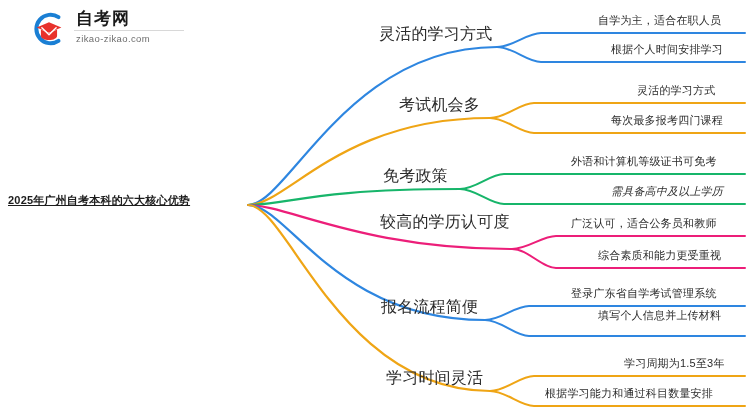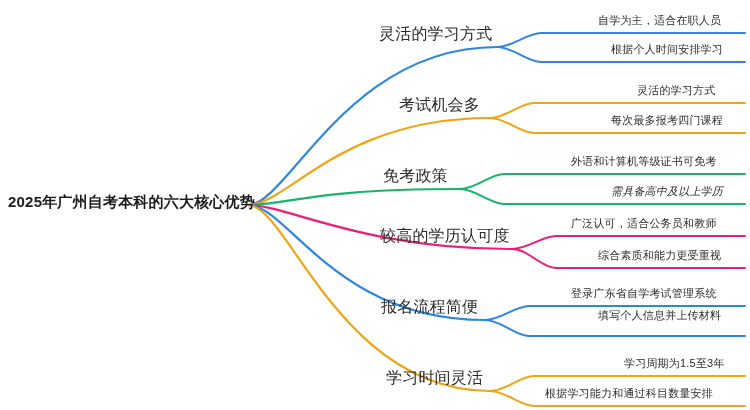--- a/index.html
+++ b/index.html
@@ -66,25 +66,26 @@
     line-height: 15px;
     padding-left: 2px;
     font-family: "Liberation Sans", "DejaVu Sans", sans-serif;
   }
 
   
   .root-node {
     position: absolute;
     left: 8px;
     top: 193px;
-    font-size: 15px;
+    font-size: 11px;
     font-weight: bold;
     color: #1c1c1c;
     white-space: nowrap;
     letter-spacing: 0.2px;
+    text-decoration: underline;
   }
 
   
   .branch-label {
     position: absolute;
     font-size: 16px;
     color: #2b2b2b;
     white-space: nowrap;
     letter-spacing: 0.2px;
   }
@@ -117,34 +118,46 @@
       <path d="M 512 249 C 528 249, 542 236, 556 236 L 745 236" fill="none" stroke="#EC1E79" stroke-width="2" stroke-linecap="round"></path>
       <path d="M 512 249 C 528 249, 542 268, 556 268 L 745 268" fill="none" stroke="#EC1E79" stroke-width="2" stroke-linecap="round"></path>
       <path d="M 248 205 C 288 205, 335 320, 485 320" fill="none" stroke="#2E86E0" stroke-width="2.2" stroke-linecap="round"></path>
       <path d="M 485 320 C 501 320, 515 306, 529 306 L 745 306" fill="none" stroke="#2E86E0" stroke-width="2" stroke-linecap="round"></path>
       <path d="M 485 320 C 501 320, 515 336, 529 336 L 745 336" fill="none" stroke="#2E86E0" stroke-width="2" stroke-linecap="round"></path>
       <path d="M 248 205 C 288 205, 340 391, 490 391" fill="none" stroke="#EFA515" stroke-width="2.2" stroke-linecap="round"></path>
       <path d="M 490 391 C 506 391, 520 376, 534 376 L 745 376" fill="none" stroke="#EFA515" stroke-width="2" stroke-linecap="round"></path>
       <path d="M 490 391 C 506 391, 520 406, 534 406 L 745 406" fill="none" stroke="#EFA515" stroke-width="2" stroke-linecap="round"></path>
     </svg>
 
+  <div class="logo-block">
+    <svg class="logo-mark" viewBox="0 0 40 40">
+      <path d="M30 7.5 A15 15 0 1 0 30 32.5" fill="none" stroke="#1A7FD4" stroke-width="4.2" stroke-linecap="round"></path>
+      <path d="M20 13 L33 18.5 L20 24 L7 18.5 Z" fill="#E8322C"></path>
+      <path d="M11.5 20.6 L11.5 27 C11.5 29.6 15.3 31.6 20 31.6 C24.7 31.6 28.5 29.6 28.5 27 L28.5 20.6 L20 24.4 Z" fill="#E8322C"></path>
+      <path d="M12.5 18.6 L20 26 L27.5 18.6" fill="none" stroke="#ffffff" stroke-width="1.5" stroke-linecap="round" stroke-linejoin="round"></path>
+    </svg>
+    <div class="logo-text">
+      <div class="logo-cn">自考网</div>
+      <div class="logo-url">zikao-zikao.com</div>
+    </div>
+  </div>
 
   <div class="root-node">2025年广州自考本科的六大核心优势</div>
 
   <div id="labels">
       <div class="branch-label" style="top: 24px; left: 379px; visibility: visible;">灵活的学习方式</div>
       <div class="leaf-label" style="top: 13px; left: 598px; visibility: visible;">自学为主，适合在职人员</div>
       <div class="leaf-label" style="top: 42px; left: 611px; visibility: visible;">根据个人时间安排学习</div>
       <div class="branch-label" style="top: 95px; left: 399px; visibility: visible;">考试机会多</div>
       <div class="leaf-label" style="top: 83px; left: 637px; visibility: visible;">灵活的学习方式</div>
       <div class="leaf-label" style="top: 113px; left: 611px; visibility: visible;">每次最多报考四门课程</div>
       <div class="branch-label" style="top: 166px; left: 383px; visibility: visible;">免考政策</div>
       <div class="leaf-label" style="top: 154px; left: 571px; visibility: visible;">外语和计算机等级证书可免考</div>
       <div class="leaf-label" style="top: 184px; left: 611px; visibility: visible; font-style: italic;">需具备高中及以上学历</div>
-      <div class="branch-label" style="top: 226px; left: 380px; visibility: visible;">较高的学历认可度</div>
+      <div class="branch-label" style="top: 212px; left: 380px; visibility: visible;">较高的学历认可度</div>
       <div class="leaf-label" style="top: 216px; left: 571px; visibility: visible;">广泛认可，适合公务员和教师</div>
       <div class="leaf-label" style="top: 248px; left: 598px; visibility: visible;">综合素质和能力更受重视</div>
       <div class="branch-label" style="top: 297px; left: 381px; visibility: visible;">报名流程简便</div>
       <div class="leaf-label" style="top: 286px; left: 571px; visibility: visible;">登录广东省自学考试管理系统</div>
       <div class="leaf-label" style="top: 308px; left: 598px; visibility: visible;">填写个人信息并上传材料</div>
       <div class="branch-label" style="top: 368px; left: 386px; visibility: visible;">学习时间灵活</div>
       <div class="leaf-label" style="top: 356px; left: 624px; visibility: visible;">学习周期为1.5至3年</div>
       <div class="leaf-label" style="top: 386px; left: 545px; visibility: visible;">根据学习能力和通过科目数量安排</div>
     </div>
 

